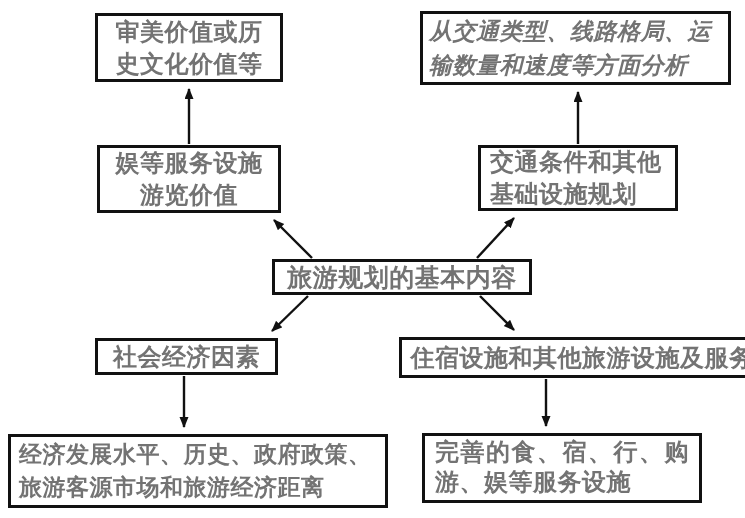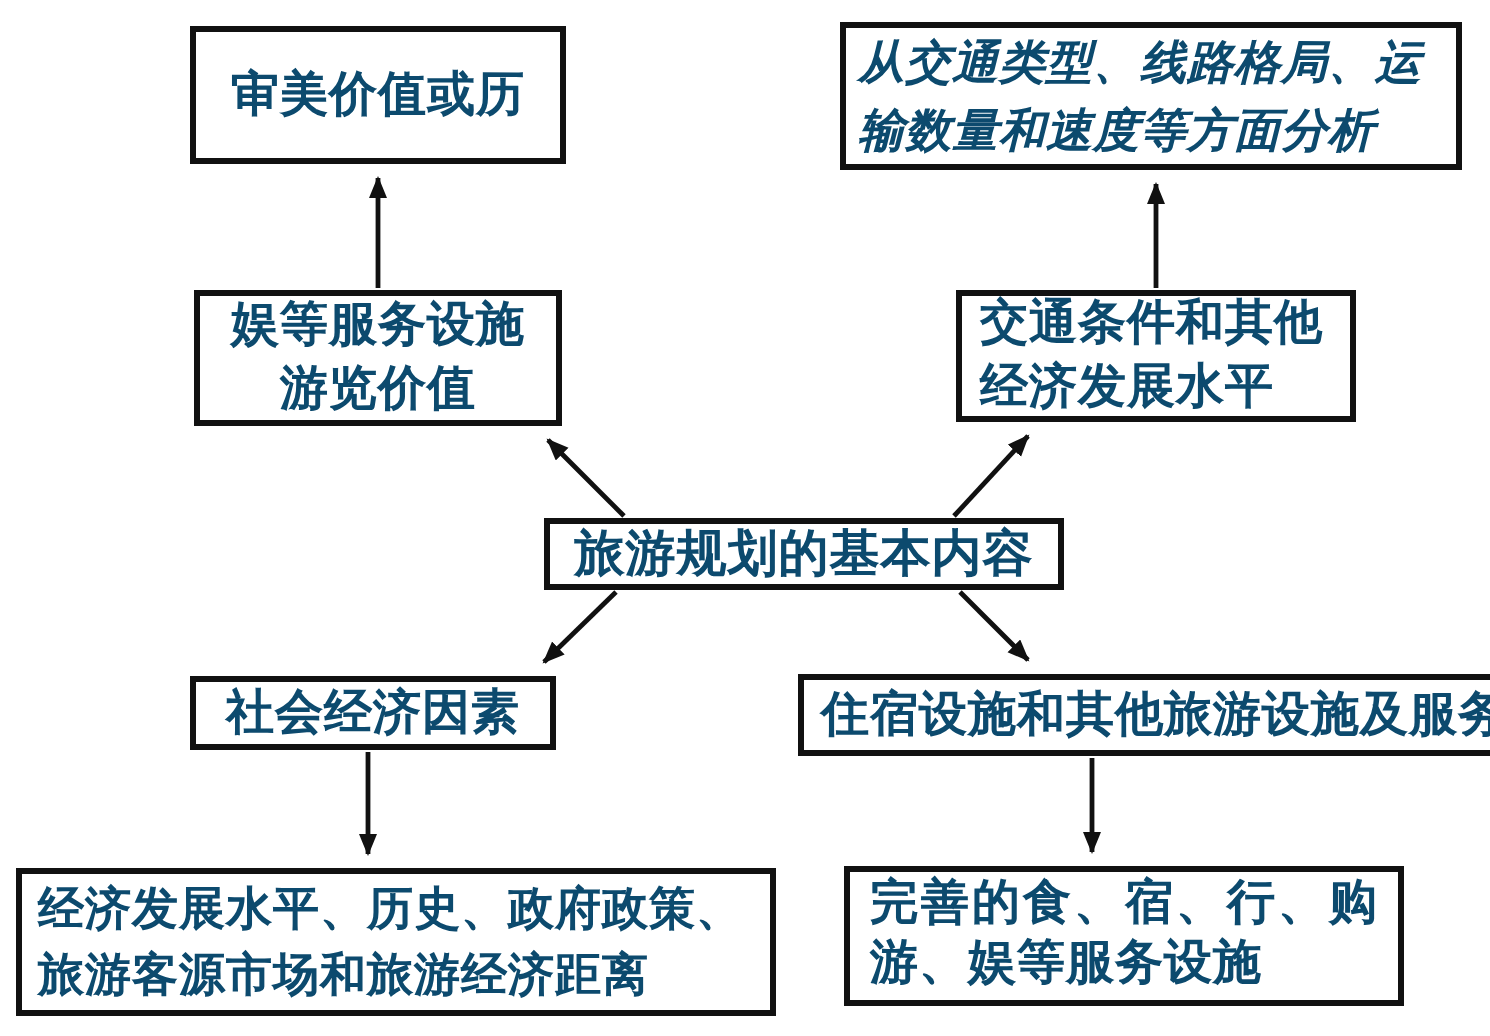--- a/index.html
+++ b/index.html
@@ -6,21 +6,21 @@
     margin: 0;
     padding: 0;
     background: #ffffff;
   }
   .canvas {
     position: relative;
     width: 745px;
     height: 518px;
     background: #ffffff;
     font-family: "Liberation Sans", sans-serif;
-    color: #0c4a6e;
+    color: #737373;
     overflow: hidden;
   }
   .arrows {
     position: absolute;
     left: 0; top: 0;
     width: 745px; height: 518px;
     pointer-events: none;
     z-index: 2;
   }
   .box {
@@ -82,35 +82,36 @@
     <line x1="477" y1="258" x2="514" y2="218" stroke="#111111" stroke-width="2.4" marker-end="url(#ah)"></line>
     <line x1="308" y1="296" x2="272" y2="331" stroke="#111111" stroke-width="2.4" marker-end="url(#ah)"></line>
     <line x1="480" y1="296" x2="514" y2="330" stroke="#111111" stroke-width="2.4" marker-end="url(#ah)"></line>
 
     <line x1="184" y1="376" x2="184" y2="427" stroke="#111111" stroke-width="2.4" marker-end="url(#ah)"></line>
     <line x1="546" y1="379" x2="546" y2="426" stroke="#111111" stroke-width="2.4" marker-end="url(#ah)"></line>
   </svg>
 
   <div class="box b-tl">
     <span class="ln">审美价值或历</span>
+    <span class="ln">史文化价值等</span>
   </div>
 
   <div class="box b-tr align-left">
     <span class="ln">从交通类型、线路格局、运</span>
     <span class="ln">输数量和速度等方面分析</span>
   </div>
 
   <div class="box b-ml">
     <span class="ln">娱等服务设施</span>
     <span class="ln">游览价值</span>
   </div>
 
   <div class="box b-mr align-left">
     <span class="ln">交通条件和其他</span>
-    <span class="ln">经济发展水平</span>
+    <span class="ln">基础设施规划</span>
   </div>
 
   <div class="box b-c">
     <span class="ln">旅游规划的基本内容</span>
   </div>
 
   <div class="box b-bl2">
     <span class="ln">社会经济因素</span>
   </div>
 

